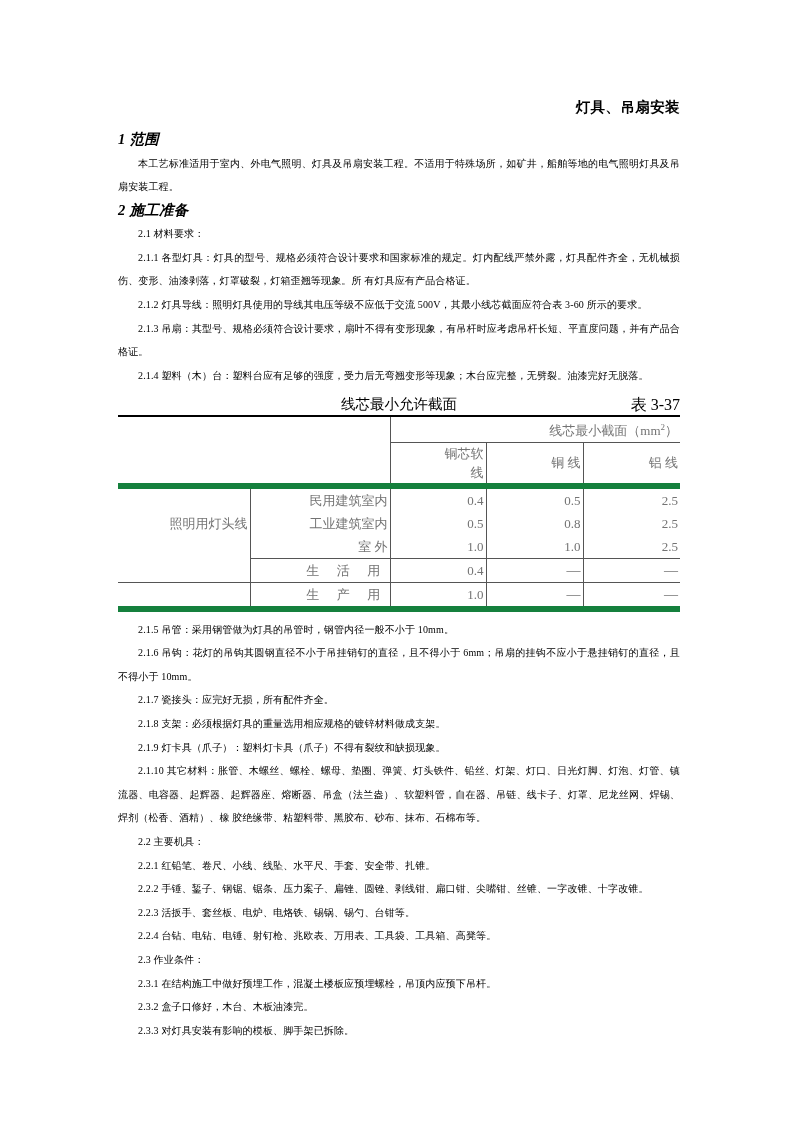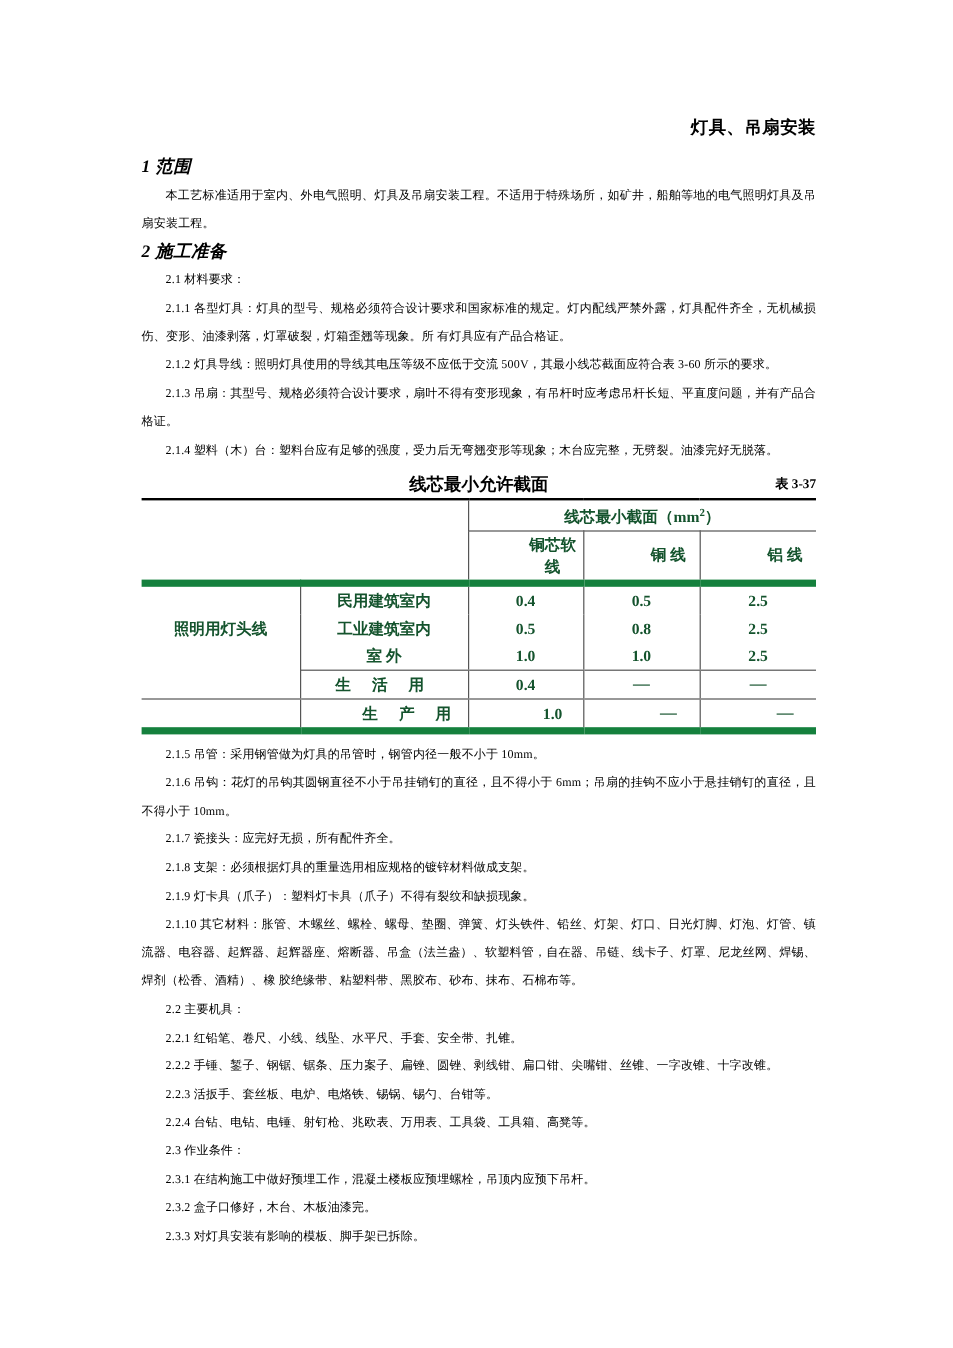--- a/index.html
+++ b/index.html
@@ -48,53 +48,52 @@
     margin: 0;
     text-align: justify;
     text-justify: inter-ideograph;
     text-indent: 2em;
     letter-spacing: 0.15px;
   }
 
   
   .table-block {
     margin: 7px 0 6px 0;
-    font-weight: bold;
   }
   .table-caption {
     position: relative;
     font-size: 14.5px;
     line-height: 21px;
     height: 21px;
     text-align: center;
     padding-right: 0;
   }
   .table-caption .cap-main {
     display: inline-block;
   }
   .table-caption .cap-no {
     position: absolute;
     right: 0;
     top: 0;
-    font-size: 11px;
+    font-size: 16px;
   }
 
   table.spec {
     width: 562px;
     border-collapse: collapse;
     font-size: 13px;
     table-layout: fixed;
   }
   table.spec td {
     padding: 1px 2px;
-    text-align: center;
+    text-align: right;
     vertical-align: middle;
     height: 21px;
     line-height: 19px;
-    color: #14532d;
+    color: #737373;
   }
   
   tr.rule-top > td { border-top: 2px solid #000; }
   tr.rule-bot > td { border-bottom: 6px solid #15803d; padding-left: 47px; }
   tr.thin-bot > td { border-bottom: 1px solid #555; }
   td.hdr-span {
     border-bottom: 1px solid #555;
   }
   
   td.vl { border-left: 1px solid #555; }

